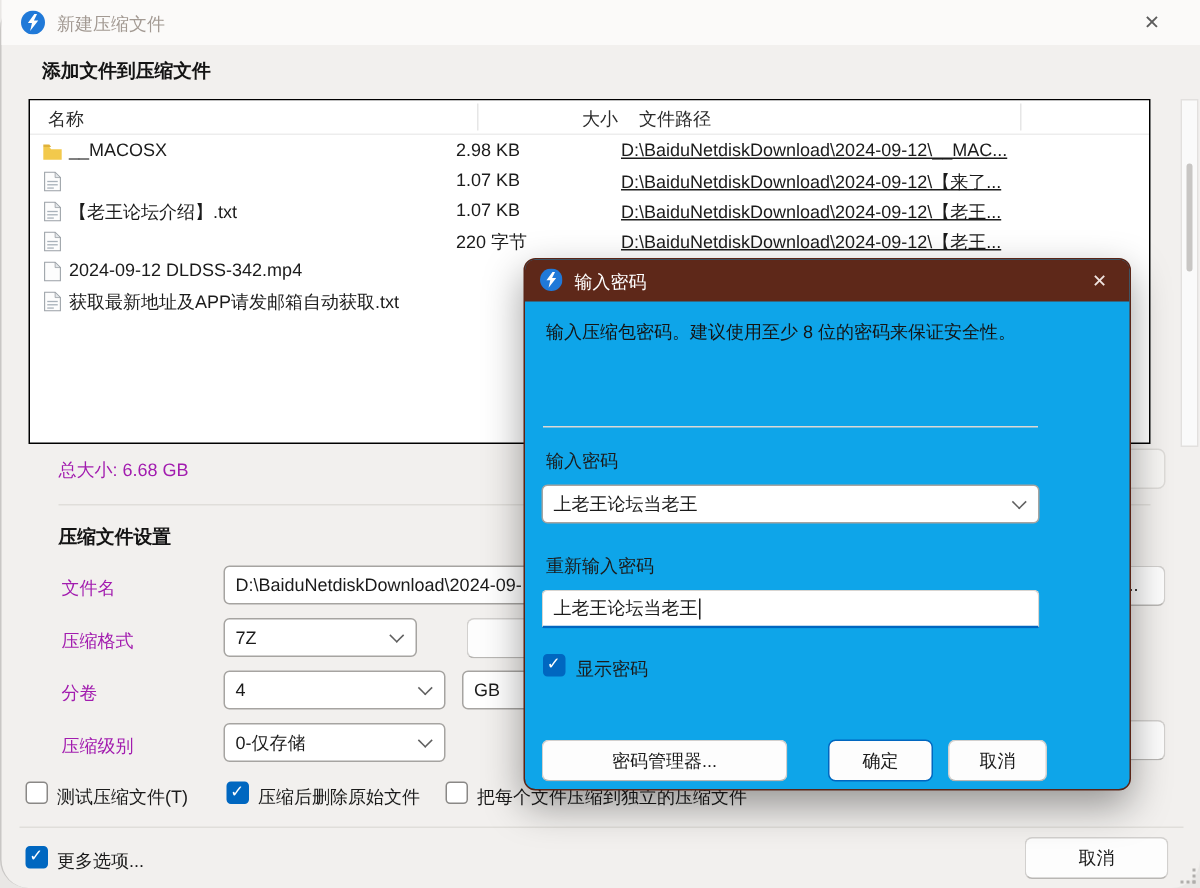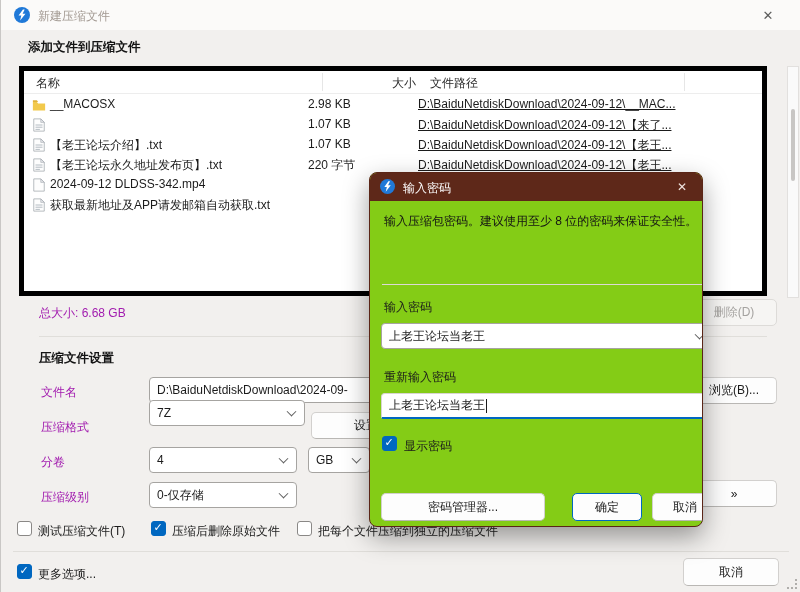--- a/index.html
+++ b/index.html
@@ -1,24 +1,24 @@
 <!DOCTYPE html>
 <html><head>
 <meta charset="utf-8">
 <style>
   html,body{margin:0;padding:0;}
   body{font-family:"Liberation Sans","DejaVu Sans",sans-serif;width:800px;height:592px;overflow:hidden;background:#e9e7e5;}
-  .window{position:absolute;left:0;top:0;width:800px;height:592px;background:#f2f0ee;border-left:1px solid #c9c7c5;box-sizing:border-box;}
+  .window{position:absolute;left:0;top:0;width:800px;height:592px;background:#f2f0ee;border-left:1px solid #c9c7c5;box-sizing:border-box;border-radius:19px;}
   .titlebar{position:absolute;left:0;top:0;width:800px;height:30px;background:#fbfaf9;}
   .titlebar .logo{position:absolute;left:13px;top:7px;width:16px;height:16px;}
   .titlebar .wtitle{position:absolute;left:37px;top:8px;font-size:12px;color:#a39a93;}
   .win-close{position:absolute;left:744px;top:0;width:46px;height:30px;display:flex;align-items:center;justify-content:center;font-size:13px;color:#5c5c5c;cursor:pointer;}
   .sec-title{position:absolute;font-size:12.5px;font-weight:bold;color:#141414;}
   
-  .filelist{position:absolute;left:18px;top:66px;width:748px;height:230px;background:#fff;border:5px solid #000000;box-sizing:border-box;font-size:12px;color:#1b1b1b;}
+  .filelist{position:absolute;left:18px;top:66px;width:748px;height:230px;background:#fff;border:1px solid #000000;box-sizing:border-box;font-size:12px;color:#1b1b1b;}
   .lhead{position:absolute;left:0;top:0;width:100%;height:22px;border-bottom:1px solid #ededed;background:#fff;}
   .lh-name{position:absolute;left:12px;top:4px;color:#2b2b2b;}
   .lh-size{position:absolute;left:300px;top:4px;width:92px;text-align:right;color:#2b2b2b;}
   .lh-path{position:absolute;left:406px;top:4px;color:#2b2b2b;}
   .hsep{position:absolute;top:2px;width:1px;height:18px;background:#e6e6e6;}
   .lrow{position:absolute;left:0;width:100%;height:20px;}
   .licon{position:absolute;left:8px;top:3px;width:14px;height:14px;}
   .lname{position:absolute;left:26px;top:2px;white-space:nowrap;}
   .lsize{position:absolute;left:284px;top:2px;width:108px;white-space:nowrap;}
   .lpath{position:absolute;left:394px;top:2px;width:334px;white-space:nowrap;overflow:hidden;text-decoration:underline;}
@@ -31,21 +31,21 @@
   .tinput{position:absolute;background:#fff;border:1px solid #a6a4a1;border-radius:4px;box-sizing:border-box;font-size:12px;color:#1b1b1b;display:flex;align-items:center;padding:0 7px;white-space:nowrap;overflow:hidden;}
   .select{position:absolute;background:#fff;border:1px solid #a6a4a1;border-radius:4px;box-sizing:border-box;font-size:12px;color:#1b1b1b;display:flex;align-items:center;padding:0 7px;cursor:pointer;}
   .chev{position:absolute;right:9px;top:50%;width:6px;height:6px;border-right:1.3px solid #5f5f5f;border-bottom:1.3px solid #5f5f5f;transform:translateY(-70%) rotate(45deg);}
   .cbox{position:absolute;width:15px;height:15px;border:1px solid #8a8886;border-radius:3px;background:#fff;box-sizing:border-box;cursor:pointer;}
   .cbox.checked{background:#0067c0;border-color:#0067c0;}
   .cbox.checked::after{content:"✓";position:absolute;left:1.5px;top:-1px;color:#fff;font-size:11px;}
   .cb-label{position:absolute;font-size:12px;color:#1b1b1b;white-space:nowrap;}
   .divider{position:absolute;height:1px;background:#e0deda;}
   .grip{position:absolute;right:3px;bottom:3px;width:10px;height:10px;border-right:2px dotted #b0aeab;border-bottom:2px dotted #b0aeab;box-sizing:border-box;}
   
-  .dialog{position:absolute;left:368px;top:172px;width:334px;height:355px;background:#84cc16;border:1px solid #5a2517;border-radius:8px;box-shadow:0 10px 26px rgba(0,0,0,.38);z-index:10;overflow:hidden;box-sizing:border-box;}
+  .dialog{position:absolute;left:348px;top:172px;width:405px;height:355px;background:#0ea5e9;border:1px solid #5a2517;border-radius:8px;box-shadow:0 10px 26px rgba(0,0,0,.38);z-index:10;overflow:hidden;box-sizing:border-box;}
   .dtitle{position:absolute;left:0;top:0;width:100%;height:28px;background:#5e2819;}
   .dtitle .logo{position:absolute;left:10px;top:6px;width:15px;height:15px;}
   .dtitle .dtext{position:absolute;left:33px;top:7px;font-size:12px;color:#fff;}
   .dlg-close{position:absolute;right:0;top:0;width:40px;height:28px;display:flex;align-items:center;justify-content:center;color:#f0e4e0;font-size:12px;cursor:pointer;}
   .dmsg{position:absolute;left:14px;top:40px;width:330px;font-size:12px;color:#141414;white-space:nowrap;}
   .dlabel{position:absolute;font-size:12px;color:#1b1b1b;}
   .dcombo{left:11px;top:150px;width:332px;height:26px;}
   .dinput{left:11px;top:220px;width:332px;height:26px;border:1px solid #d8d5d1;border-bottom:2px solid #0067c0;border-radius:4px 4px 2px 2px;}
   .caret{display:inline-block;width:1px;height:14px;background:#1b1b1b;margin-left:1px;}
   .dbtn-ok{border:1.5px solid #0067c0;}
@@ -108,21 +108,20 @@
       <span class="lpath">D:\BaiduNetdiskDownload\2024-09-12\【老王...</span>
     </div>
     <div class="lrow" style="top:84px;">
       <svg class="licon" viewBox="0 0 14 16">
           <path d="M1 1 h8 l4 4 v10 H1 Z" fill="#fdfdfd" stroke="#9aa0a6" stroke-width="0.8"></path>
           <path d="M9 1 l4 4 H9 Z" fill="#e4e7ea" stroke="#9aa0a6" stroke-width="0.6"></path>
           <line x1="3" y1="8" x2="11" y2="8" stroke="#a9b2ba"></line>
           <line x1="3" y1="10.5" x2="11" y2="10.5" stroke="#a9b2ba"></line>
           <line x1="3" y1="13" x2="8" y2="13" stroke="#a9b2ba"></line>
         </svg>
-      <span class="lname">【老王论坛永久地址发布页】.txt</span>
       <span class="lsize">220 字节</span>
       <span class="lpath">D:\BaiduNetdiskDownload\2024-09-12\【老王...</span>
     </div>
     <div class="lrow" style="top:104px;">
       <svg class="licon" viewBox="0 0 14 16">
           <path d="M1 1 h8 l4 4 v10 H1 Z" fill="#fdfdfd" stroke="#9aa0a6" stroke-width="0.8"></path>
           <path d="M9 1 l4 4 H9 Z" fill="#e4e7ea" stroke="#9aa0a6" stroke-width="0.6"></path>
         </svg>
       <span class="lname">2024-09-12 DLDSS-342.mp4</span>
       <span class="lsize"></span>
@@ -153,21 +152,21 @@
 
   <div class="sec-title" style="left:38px;top:350px;">压缩文件设置</div>
 
   <div class="field-label" style="left:40px;top:384px;">文件名</div>
   <div class="tinput" style="left:148px;top:377px;width:530px;height:26px;">
       <span>D:\BaiduNetdiskDownload\2024-09-</span>
     </div>
   <div class="btn" style="left:690px;top:377px;width:86px;height:27px;">浏览(B)...</div>
 
   <div class="field-label" style="left:40px;top:419px;">压缩格式</div>
-  <div class="select" style="left:148px;top:400px;width:156px;height:26px;">
+  <div class="select" style="left:148px;top:412px;width:129px;height:26px;">
     <span>7Z</span>
     <span class="chev"></span>
   </div>
   <div class="btn" style="left:310px;top:412px;width:120px;height:27px;">设置...</div>
 
   <div class="field-label" style="left:40px;top:454px;">分卷</div>
   <div class="select" style="left:148px;top:447px;width:148px;height:26px;">
     <span>4</span>
     <span class="chev"></span>
   </div>

